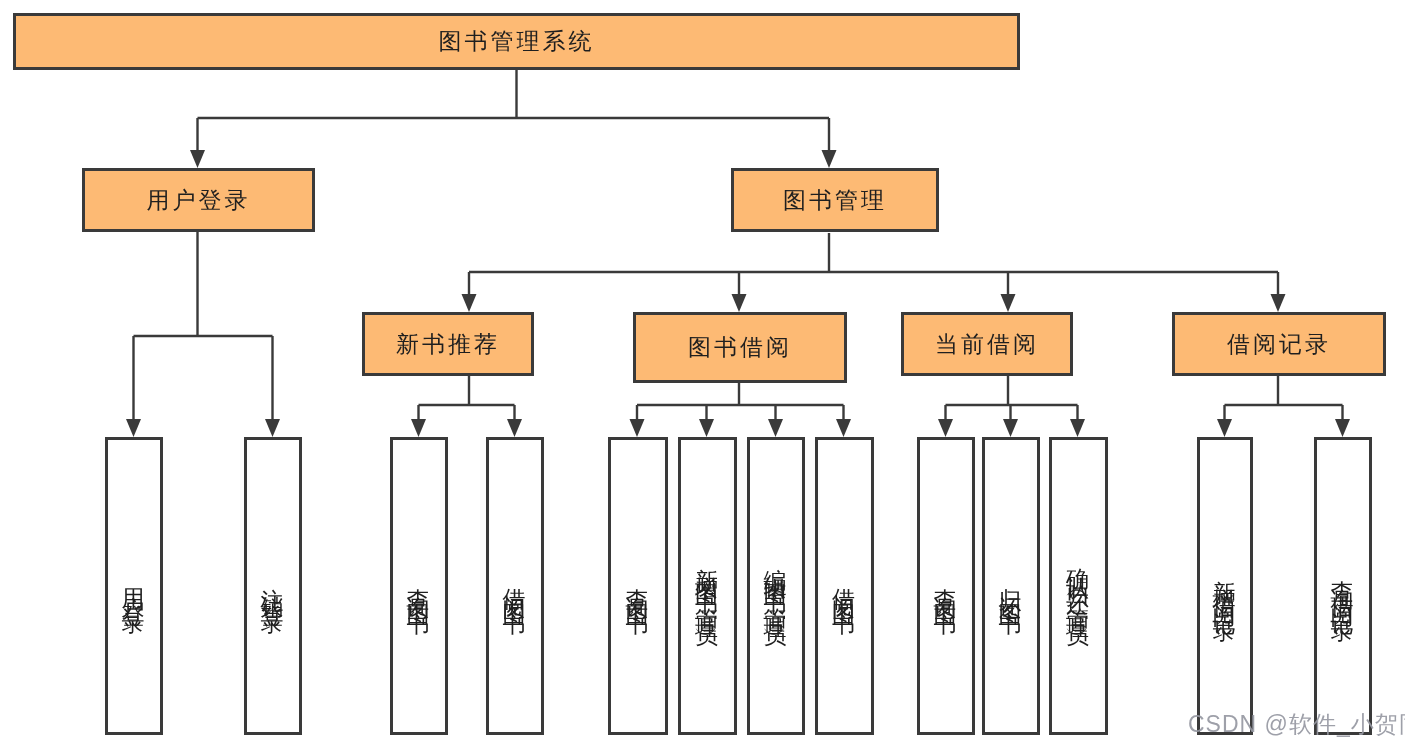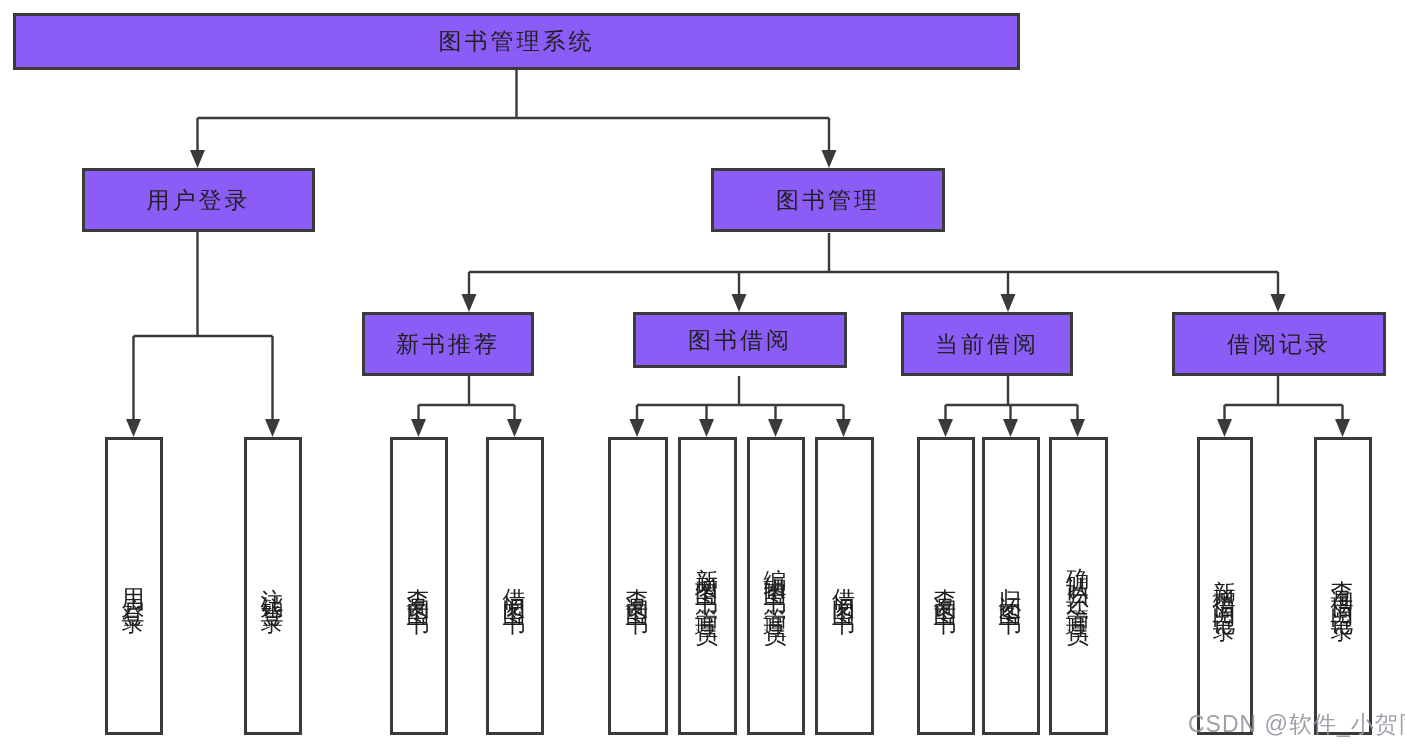--- a/index.html
+++ b/index.html
@@ -16,21 +16,21 @@
     background:var(--bg);
     overflow:hidden;
   }
   .stage svg{position:absolute;left:0;top:0;z-index:0;}
   .lines path{stroke:var(--line);fill:none;stroke-width:2.4;}
   .arrows path{fill:var(--line);stroke:none;}
   .hnode{
     position:absolute;
     box-sizing:border-box;
     border:3px solid var(--line);
-    background:#8b5cf6;
+    background:#fdba74;
     display:flex;align-items:center;justify-content:center;
     color:var(--text);
     font-size:23px;letter-spacing:3px;
     z-index:1;
   }
   .vnode{
     position:absolute;
     box-sizing:border-box;
     border:3px solid var(--line);
     background:#fff;
@@ -99,24 +99,24 @@
       <path d="M1003 419 L1018 419 L1010.5 437 Z"></path>
       <path d="M1070 419 L1085 419 L1077.5 437 Z"></path>
       <path d="M1217 419 L1232 419 L1224.5 437 Z"></path>
       <path d="M1335 419 L1350 419 L1342.5 437 Z"></path>
     </g>
   </svg>
 
   <div class="hnode" style="left:13px;top:13px;width:1007px;height:57px">图书管理系统</div>
 
   <div class="hnode" style="left:82px;top:168px;width:233px;height:64px">用户登录</div>
-  <div class="hnode" style="left:711px;top:168px;width:234px;height:64px">图书管理</div>
+  <div class="hnode" style="left:731px;top:168px;width:208px;height:64px">图书管理</div>
 
   <div class="hnode" style="left:362px;top:312px;width:172px;height:64px">新书推荐</div>
-  <div class="hnode" style="left:633px;top:312px;width:214px;height:56px">图书借阅</div>
+  <div class="hnode" style="left:633px;top:312px;width:214px;height:71px">图书借阅</div>
   <div class="hnode" style="left:901px;top:312px;width:172px;height:64px">当前借阅</div>
   <div class="hnode" style="left:1172px;top:312px;width:214px;height:64px">借阅记录</div>
 
   <div class="vnode" style="left:105px;width:58px">
     <span>用户登录</span>
   </div>
   <div class="vnode" style="left:244px;width:58px">
     <span>注销登录</span>
   </div>
 

